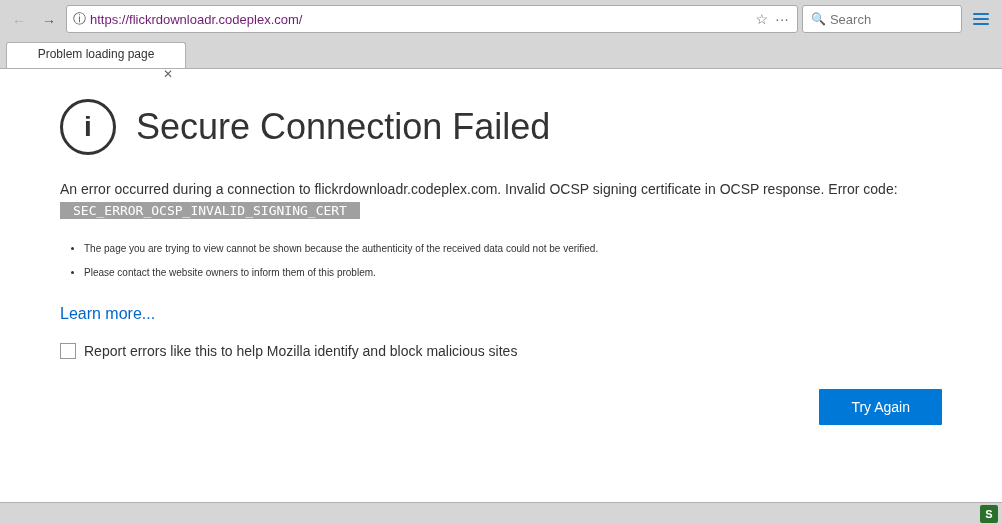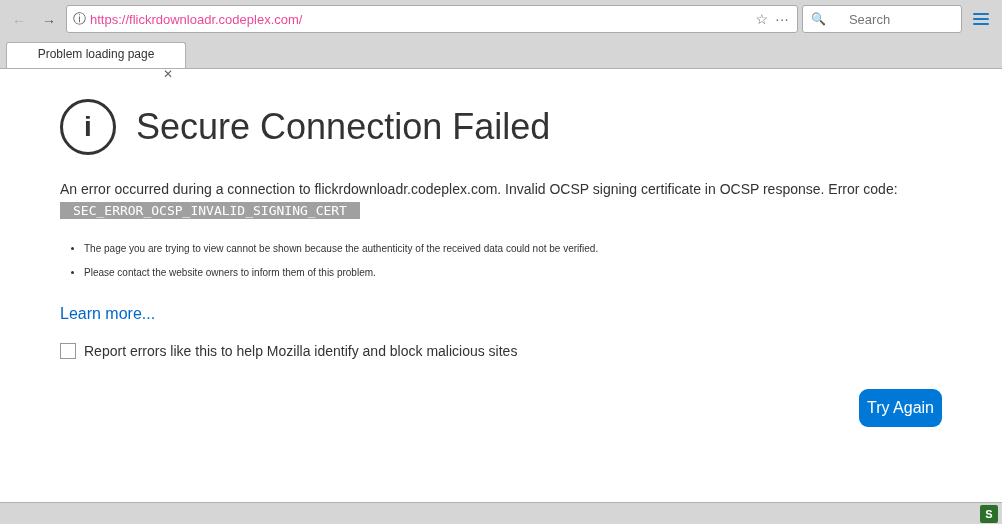--- a/index.html
+++ b/index.html
@@ -61,21 +61,21 @@
       color: #555;
       font-size: 13px;
       cursor: pointer;
     }
 
     .address-input {
       flex: 1;
       border: none;
       outline: none;
       font-size: 13px;
-      color: #ec4899;
+      color: #701a75;
       background: transparent;
     }
 
     .address-actions {
       display: flex;
       align-items: center;
       gap: 3px;
     }
 
     .star-btn, .more-btn {
@@ -104,21 +104,20 @@
       font-size: 12px;
     }
 
     .search-input {
       border: none;
       outline: none;
       font-size: 13px;
       color: #888;
       background: transparent;
       width: 100%;
-      margin-left: 19px;
     }
 
     .menu-btn {
       width: 30px;
       height: 26px;
       background: none;
       border: none;
       cursor: pointer;
       display: flex;
       flex-direction: column;
@@ -268,23 +267,23 @@
     .try-again-row {
       display: flex;
       justify-content: flex-end;
       margin-top: 10px;
     }
 
     .try-again-btn {
       background: #0078d7;
       color: white;
       border: none;
-      padding: 10px 8px;
-      font-size: 16px;
-      border-radius: 9px;
+      padding: 10px 32px;
+      font-size: 14px;
+      border-radius: 1px;
       cursor: pointer;
     }
 
     
     .status-bar {
       height: 22px;
       background: #d6d6d6;
       border-top: 1px solid #b0b0b0;
       display: flex;
       align-items: center;

